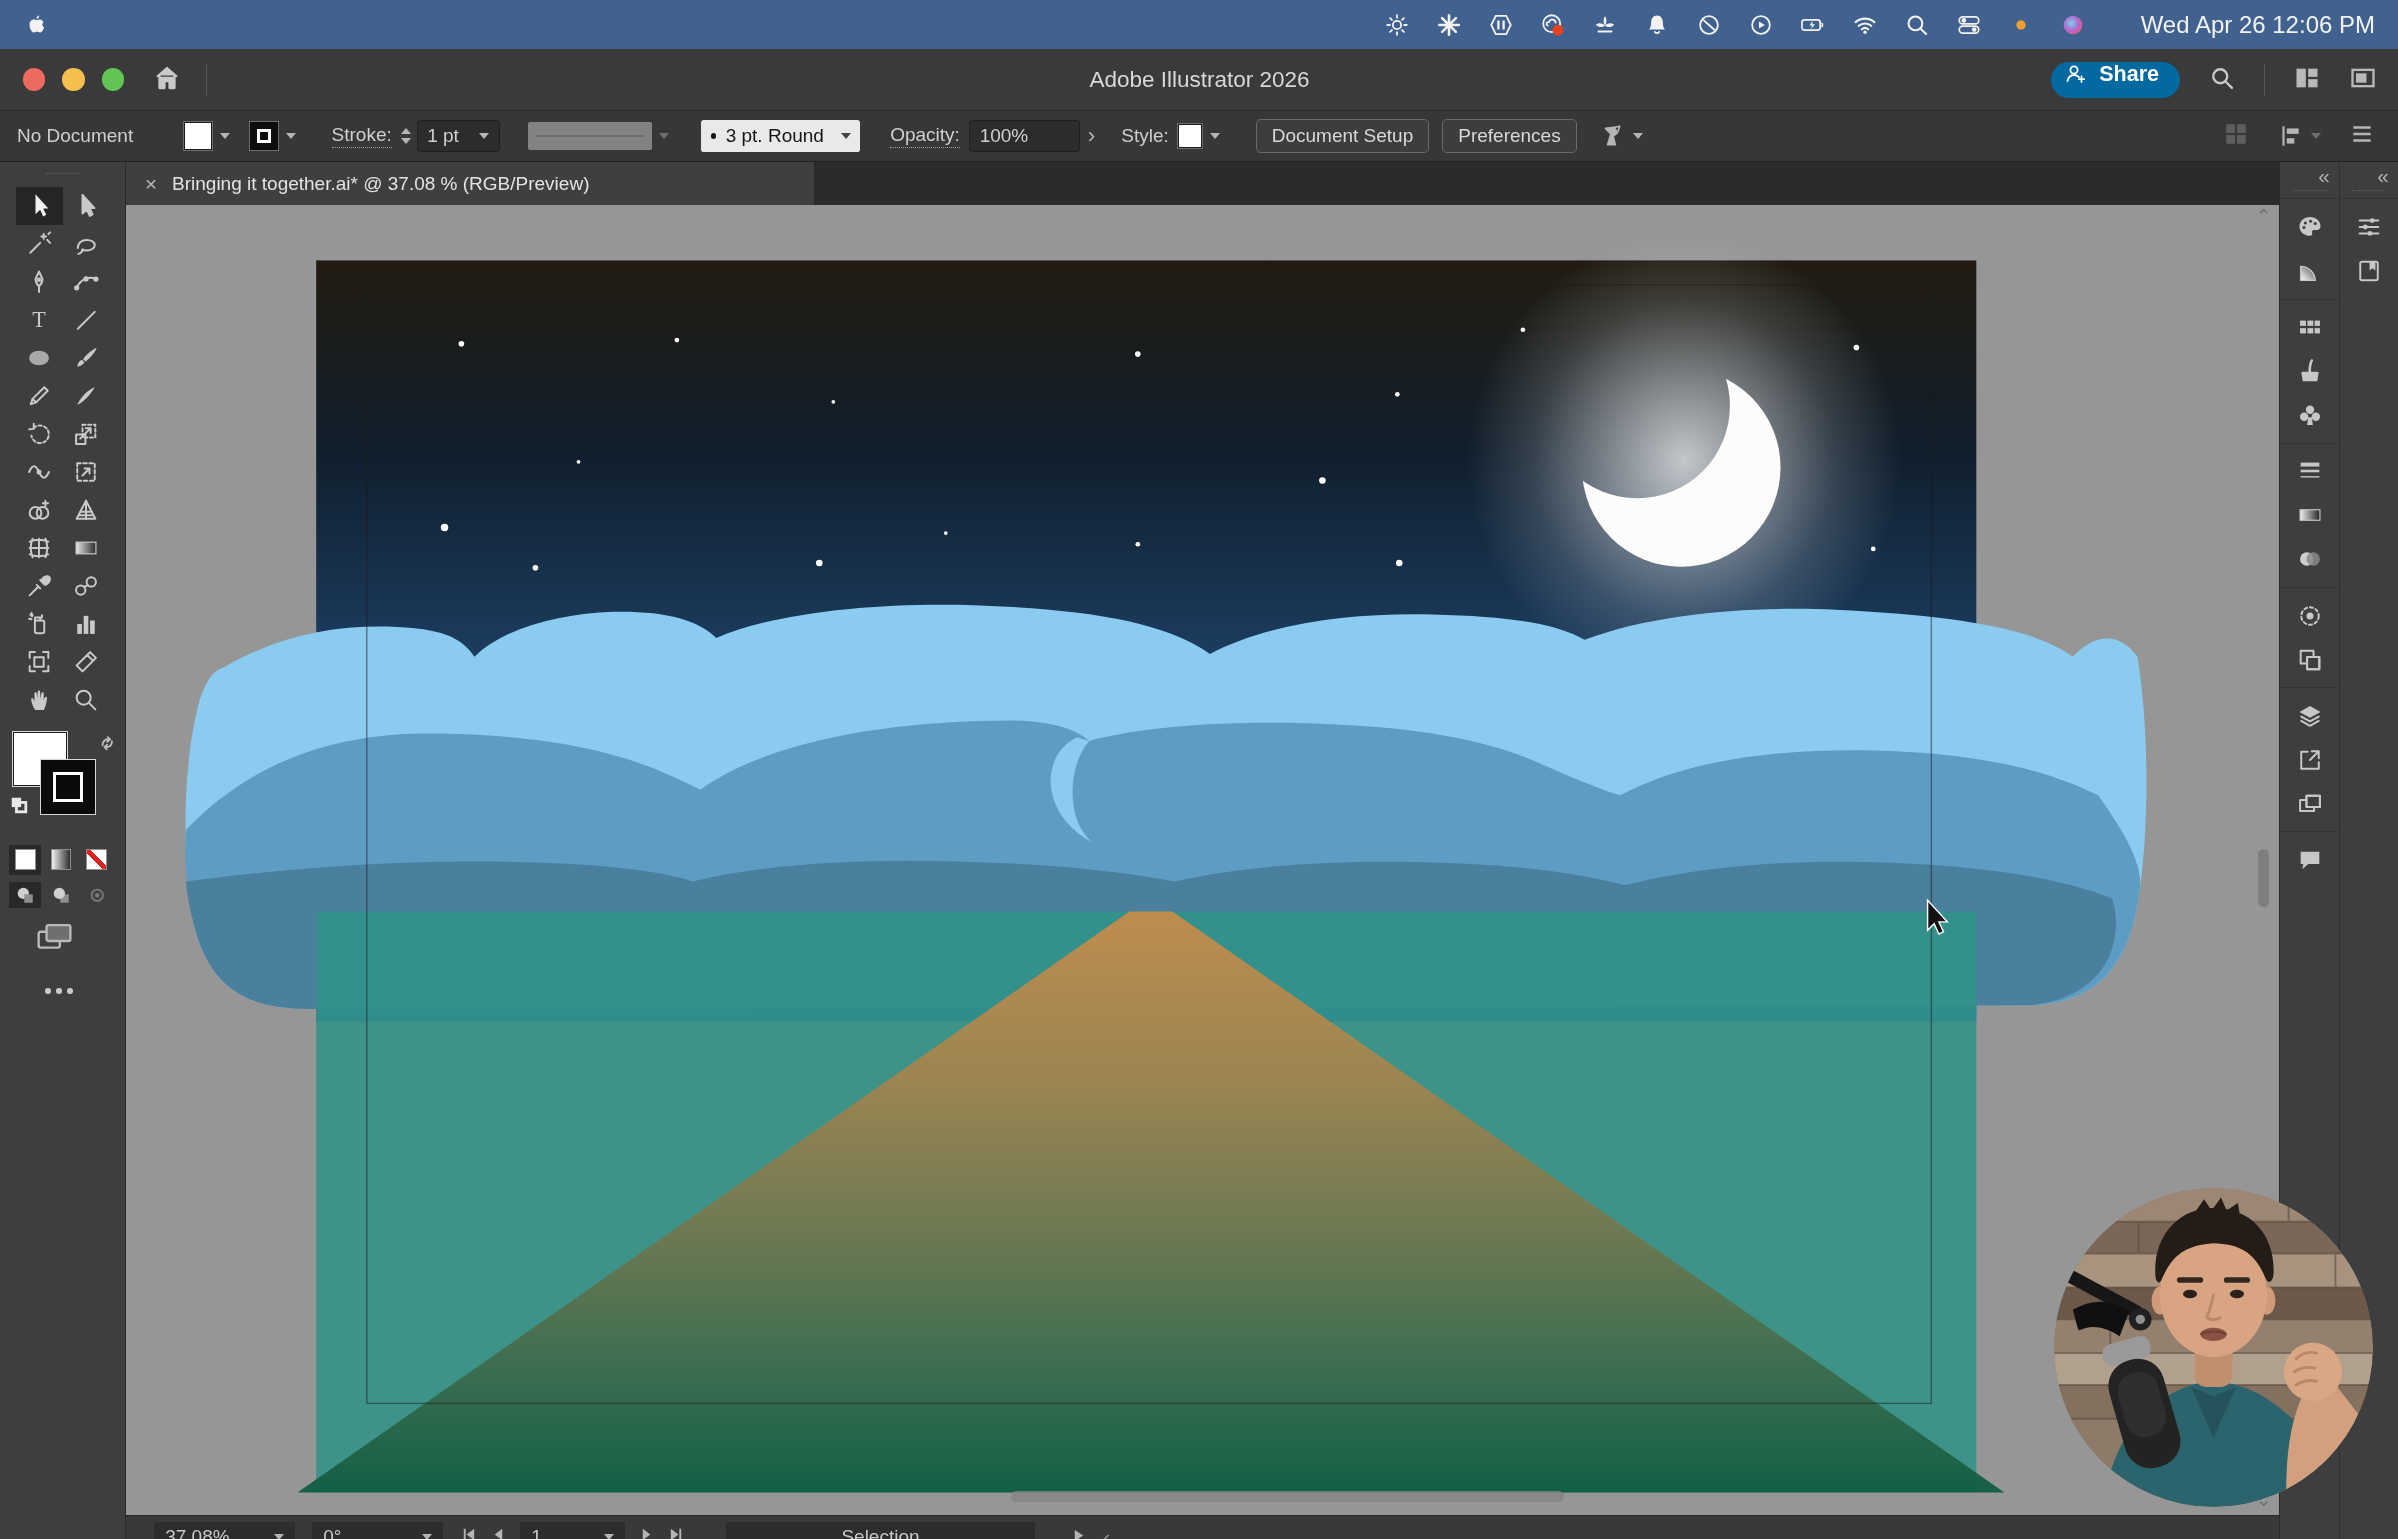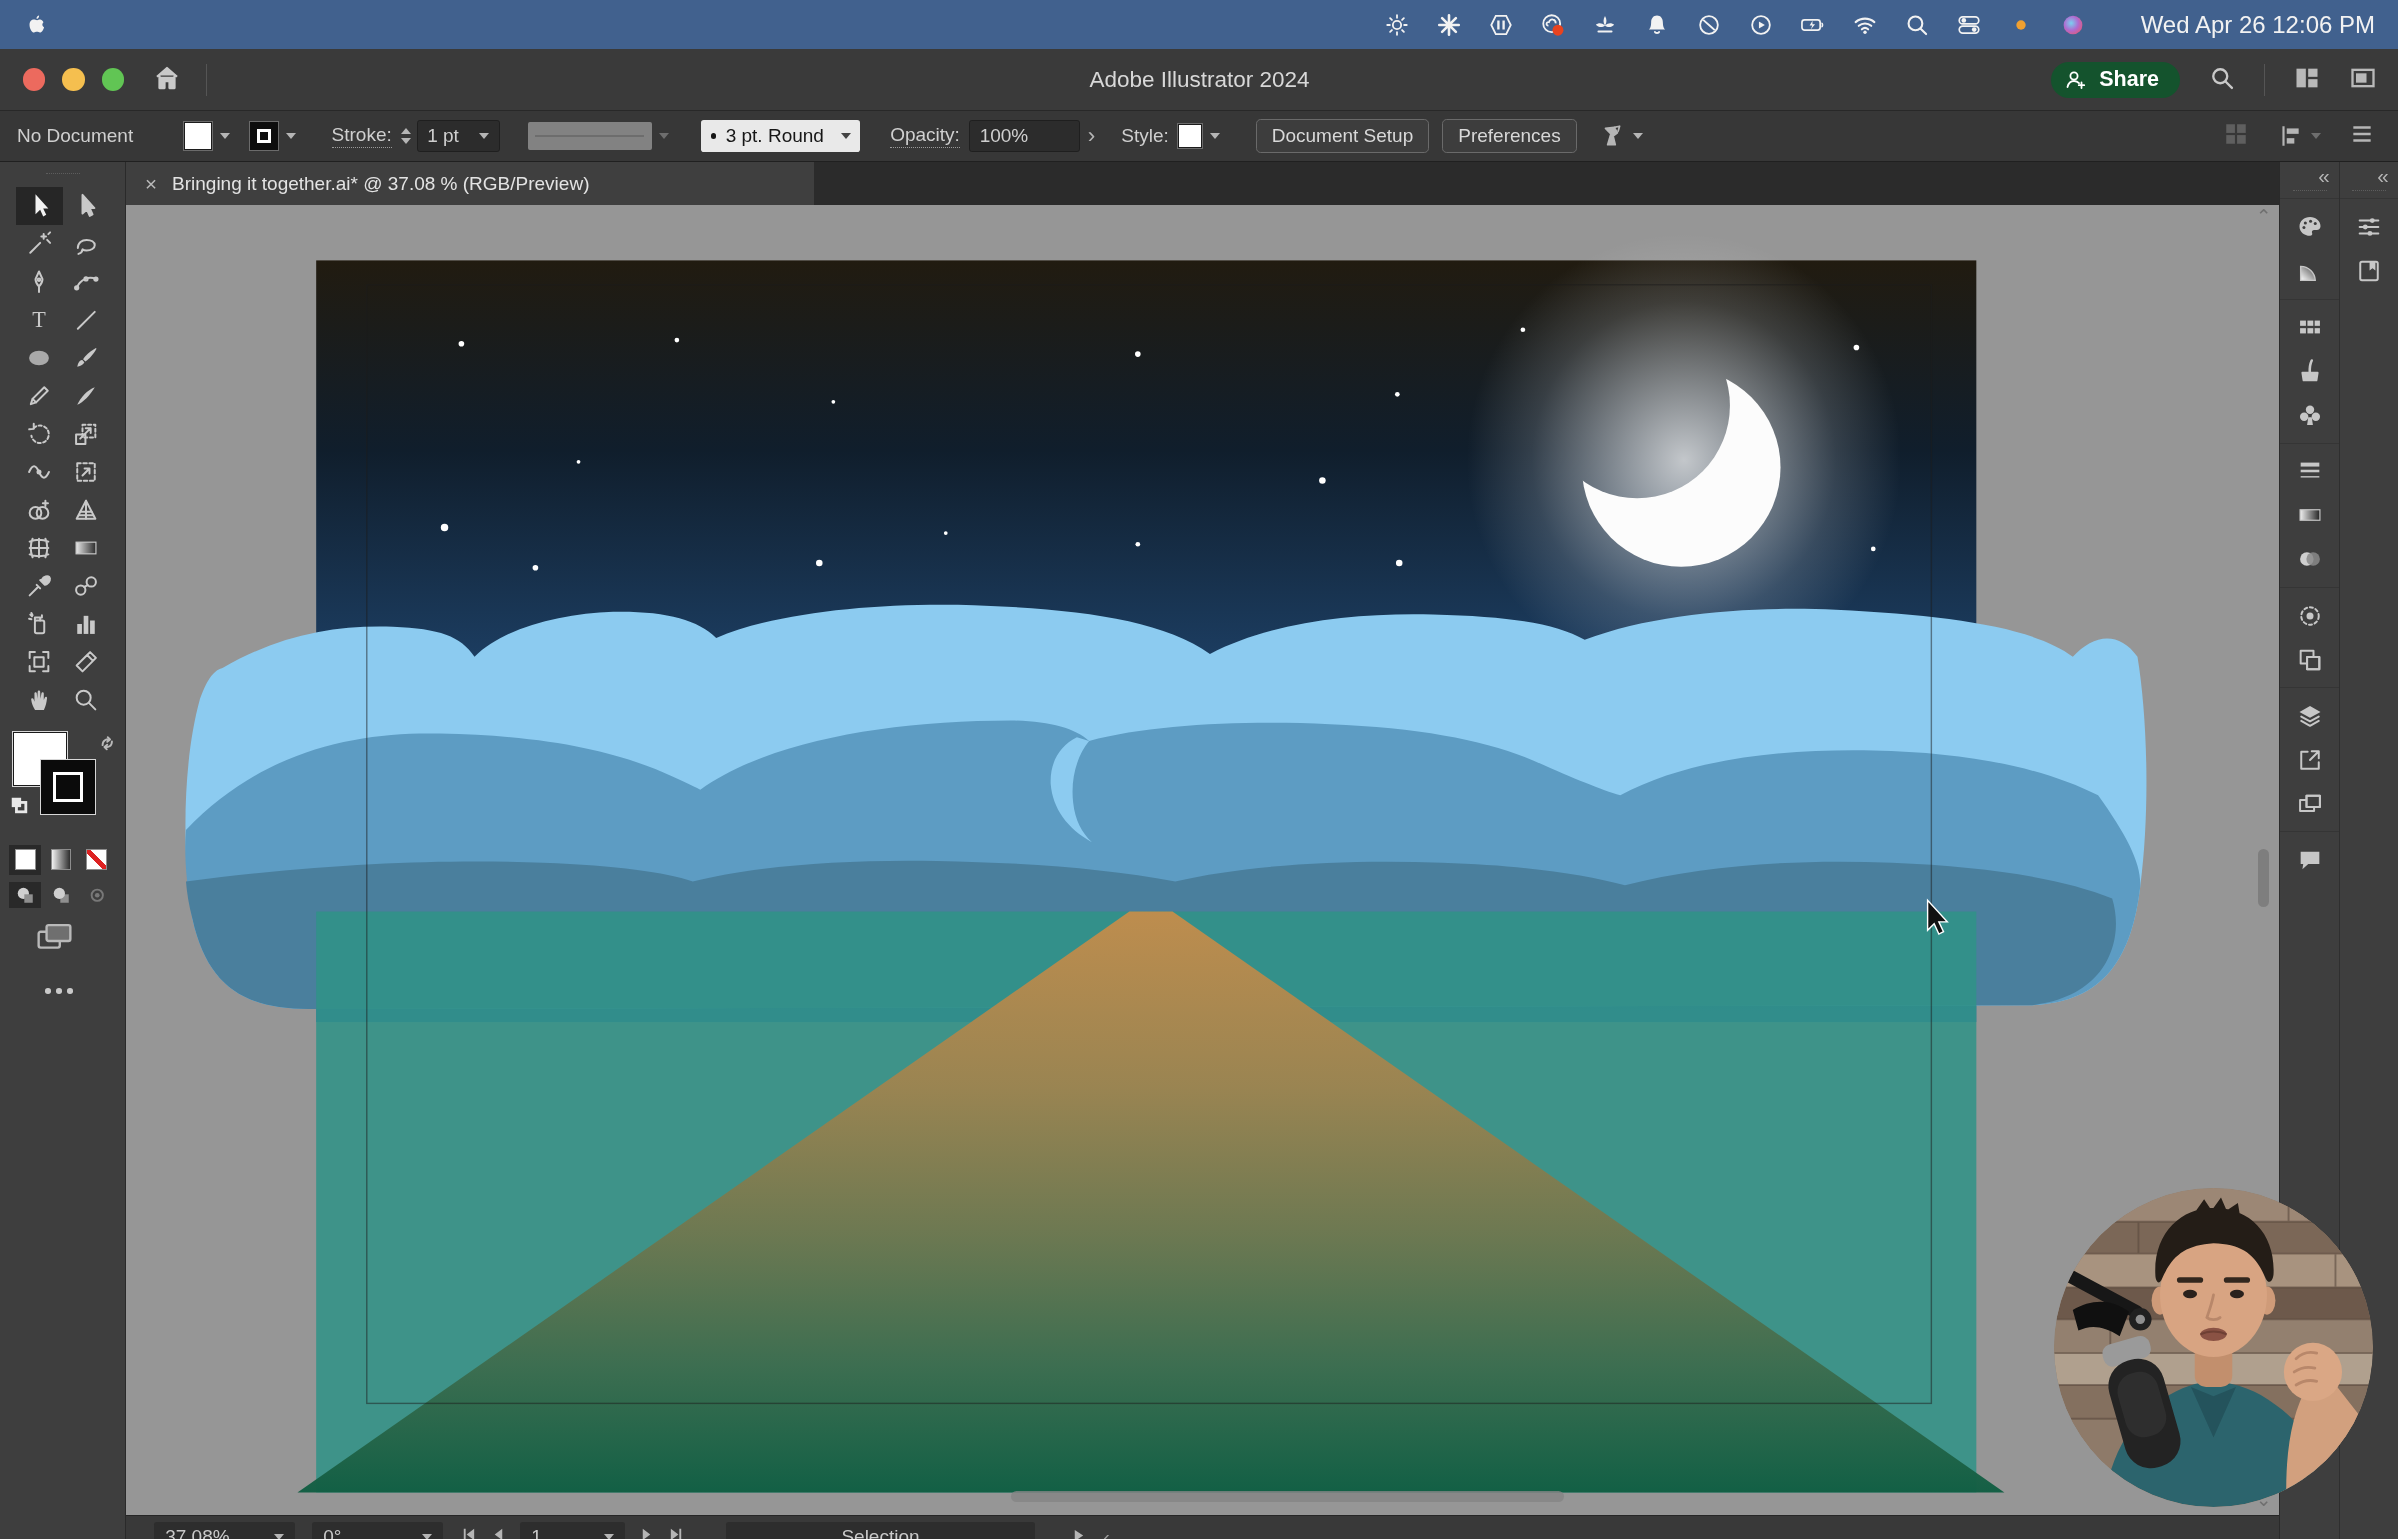--- a/index.html
+++ b/index.html
@@ -24,22 +24,22 @@
   .title-bar { height:62px; background:#3a3a3a; border-bottom:0.9px solid #282828;
     display:flex; align-items:center; padding:0 22.5px; position:relative; }
   .traffic { display:flex; gap:17px; align-items:center; }
   .light { width:22.5px; height:22.5px; border-radius:50%; }
   .light.red { background:#ec6a5e; } .light.yellow { background:#f5bf4f; } .light.green { background:#61c554; }
   .home-btn { margin-left:28px; }
   .home-btn svg { width:30px; height:30px; }
   .tb-divider { width:0.9px; height:32px; background:#555; margin-left:24px; }
   .app-title { position:absolute; left:50%; transform:translateX(-50%); font-size:22.5px; color:#d8d8d8; }
   .title-right { margin-left:auto; display:flex; align-items:center; gap:28px; }
-  .share-btn { background:#14532d; color:#fff; border:none; border-radius:18px; height:36px;
-    padding:0 20.6px 0 13px; display:flex; align-items:center; gap:11px; font-size:21.5px; font-weight:bold;
+  .share-btn { background:#0369a1; color:#fff; border:none; border-radius:18px; height:36px;
+    padding:0 20.6px 0 13px; display:flex; gap:11px; font-size:21.5px; font-weight:bold;
     font-family:"Liberation Sans", sans-serif; }
   .share-btn svg { width:24px; height:24px; }
   .title-icon svg { width:28px; height:28px; }
 
   
   .control-bar { height:51px; background:#373737; border-bottom:0.9px solid #202020;
     display:flex; align-items:center; font-size:19px; color:#cfcfcf; padding:0 17px; }
   .cb-label { white-space:nowrap; }
   .cb-underline { border-bottom:0.9px dotted #9a9a9a; padding-bottom:0.9px; }
   .swatch { width:28px; height:28px; background:#fff; border:0.9px solid #1c1c1c; outline:0.9px solid #6b6b6b; }
@@ -258,21 +258,21 @@
     <span class="light red"></span>
     <span class="light yellow"></span>
     <span class="light green"></span>
   </div>
   <span class="home-btn">
     <svg viewBox="0 0 24 24" fill="none" stroke="#c9c9c9" stroke-width="1.8" stroke-linejoin="round">
         <path d="M4 11 L12 4 L20 11 M6 10 V20 H10 V14.5 H14 V20 H18 V10" fill="#c9c9c9"></path>
       </svg>
   </span>
   <span class="tb-divider"></span>
-  <span class="app-title">Adobe Illustrator 2024</span>
+  <span class="app-title">Adobe Illustrator 2026</span>
   <div class="title-right">
     <button class="share-btn">
       <svg viewBox="0 0 24 24" fill="none" stroke="#fff" stroke-width="1.8" stroke-linecap="round">
           <circle cx="10" cy="8" r="3.6"></circle>
           <path d="M3.5 19 C4.5 14.8 7 13 10 13 C12 13 13.8 13.8 15 15.2"></path>
           <path d="M17.5 14.5 V20 M14.8 17.2 H20.2"></path>
         </svg>
       <span>Share</span>
     </button>
     <span class="title-icon">

